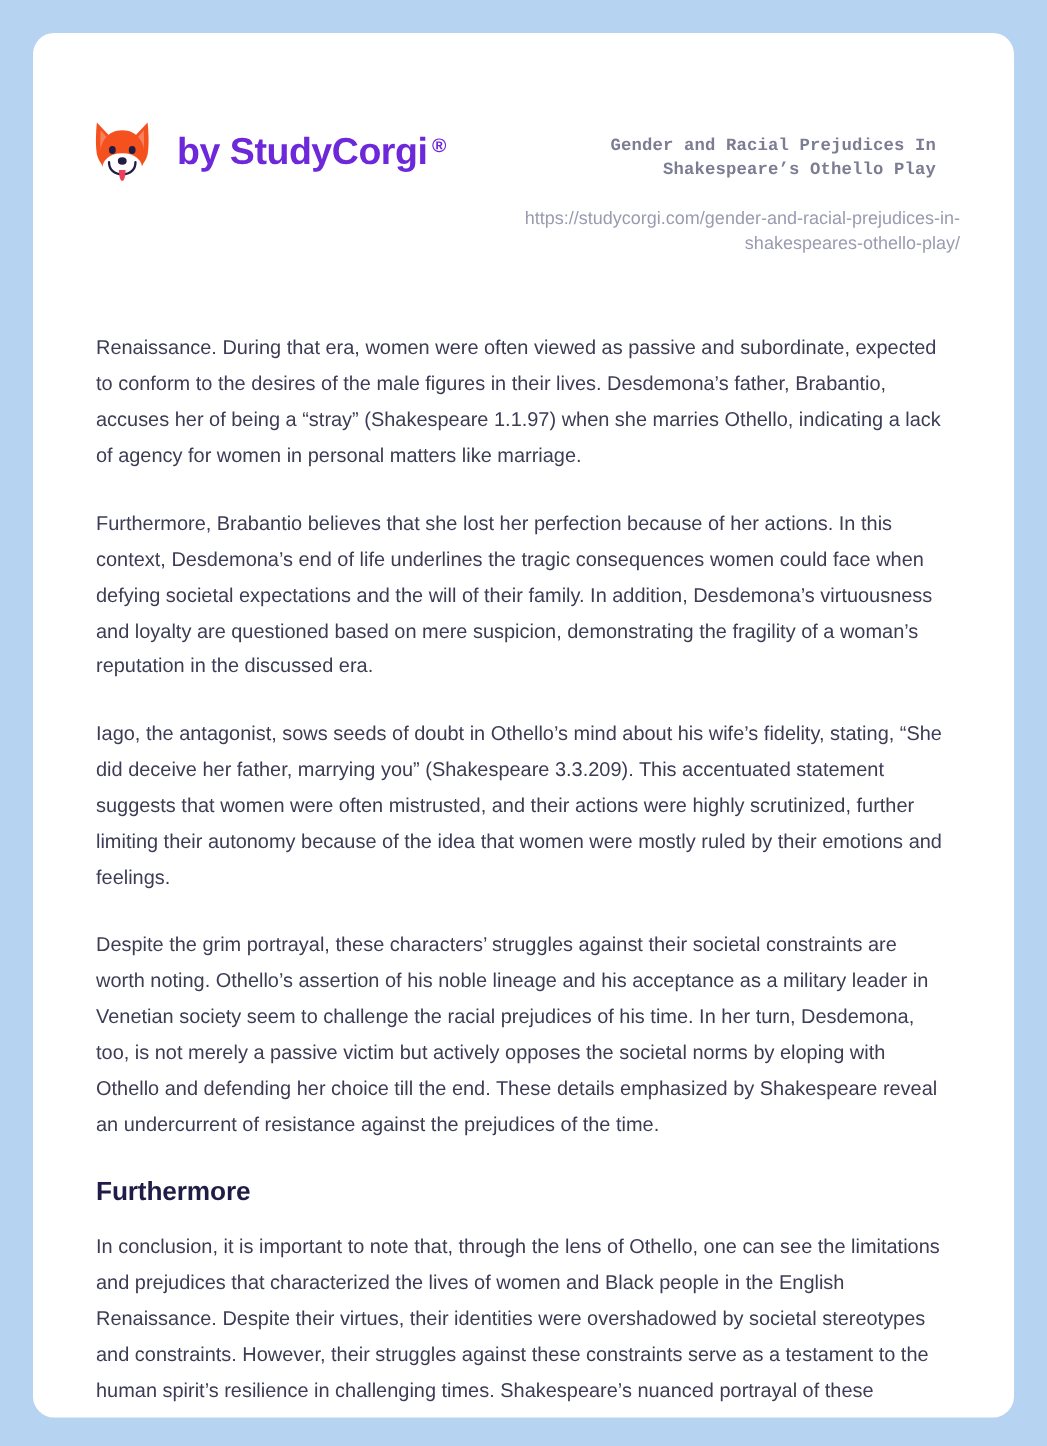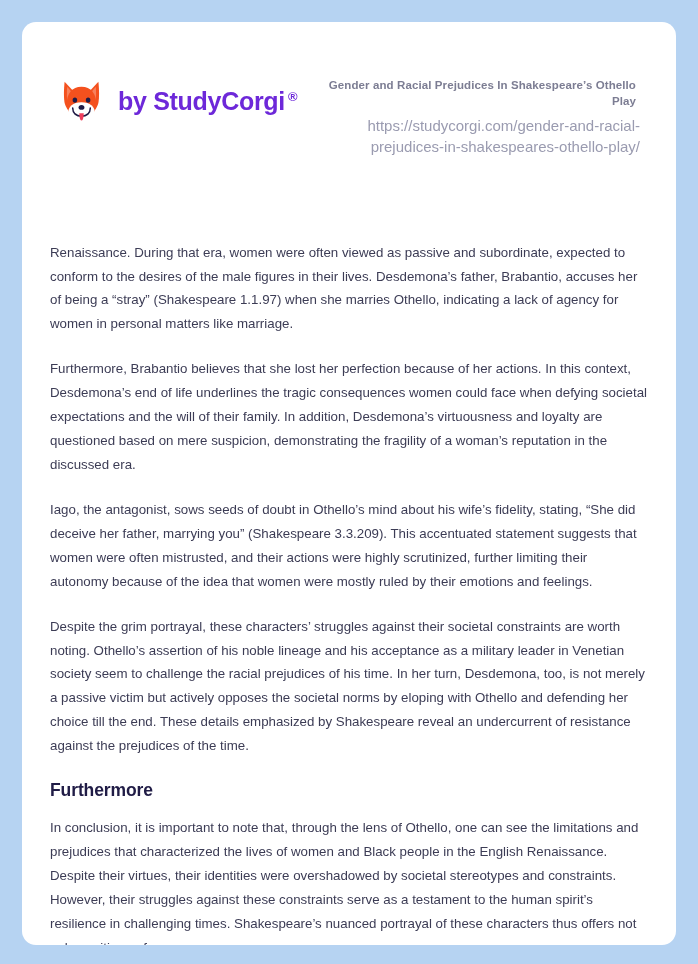--- a/index.html
+++ b/index.html
@@ -70,36 +70,37 @@
   .header-meta {
     text-align: right;
     max-width: 340px;
     padding-top: 2px;
   }
   .doc-title {
     color: #7c7d93;
     font-size: 11.5px;
     font-weight: bold;
     line-height: 1.35;
-    margin: 4px;
+    margin: 16px;
     letter-spacing: 0.1px;
+    font-family: Liberation Mono, monospace;
   }
   .doc-url {
     color: #9a9bb0;
-    font-size: 15px;
+    font-size: 12px;
     font-weight: normal;
     line-height: 1.42;
-    margin: 6px 0 13px 0;
+    margin: 6px 0 0 0;
     word-break: break-word;
   }
 
   
   .doc-body {
-    padding: 0 28px;
-    margin-top: 70px;
+    padding: 0 42px;
+    margin-top: 49px;
   }
 
   .doc-paragraph {
     color: #3c3c55;
     font-size: 13.3px;
     line-height: 1.80;
     margin: 0 0 21px 0;
     text-align: left;
   }
 

